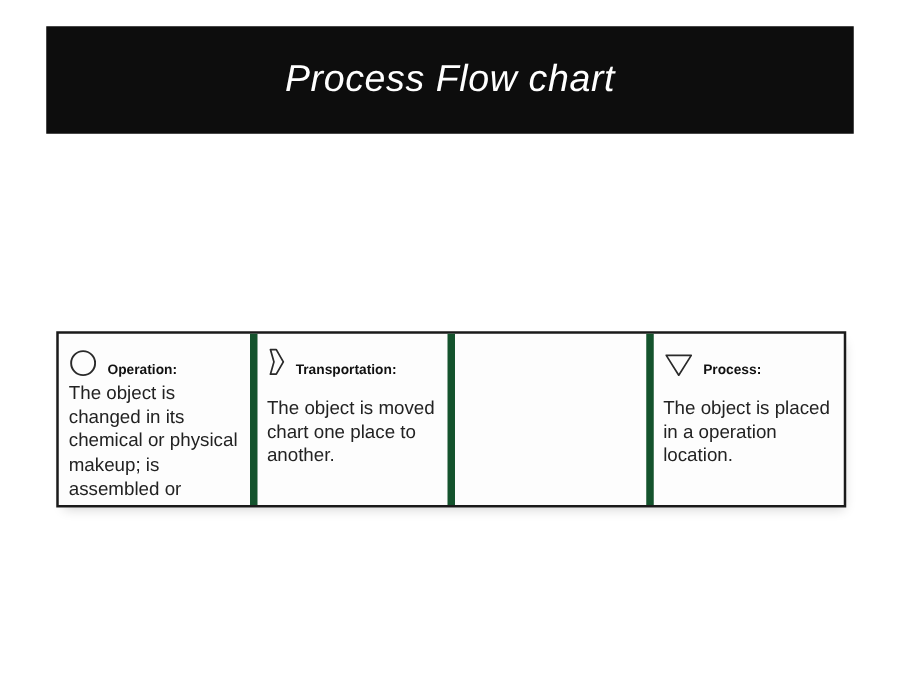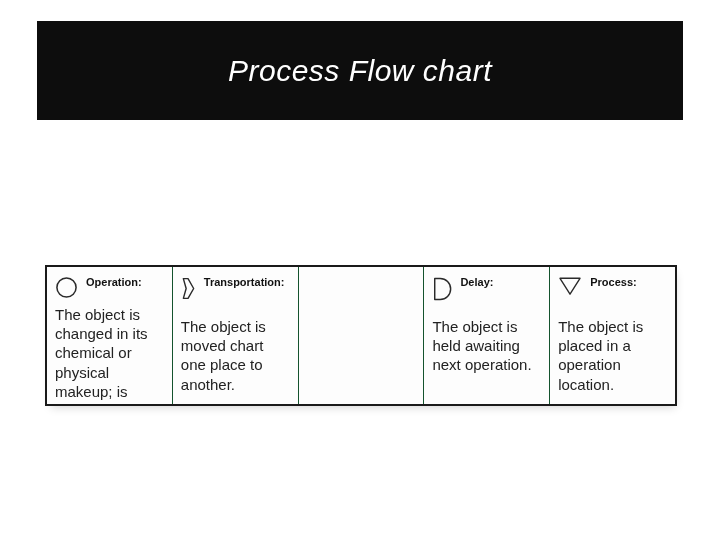--- a/index.html
+++ b/index.html
@@ -14,21 +14,21 @@
     height: 540px;
     background: #ffffff;
     overflow: hidden;
   }
   
   .banner {
     position: absolute;
     left: 37px;
     top: 21px;
     width: 646px;
-    height: 99px;
+    height: 86px;
     background: #0d0d0d;
     display: flex;
     align-items: center;
     justify-content: center;
   }
   .banner-title {
     color: #ffffff;
     font-size: 30px;
     font-style: italic;
     font-weight: 400;
@@ -43,31 +43,31 @@
     width: 632px;
     height: 141px;
     display: flex;
     border: 2px solid #1a1a1a;
     background: #fdfdfd;
     box-sizing: border-box;
     box-shadow: 2px 5px 9px -4px rgba(0,0,0,0.18);
   }
   .cell {
     flex: 1 1 0;
-    border-left: 1px solid #14532d;
+    border-left: 6px solid #14532d;
     padding: 9px 7px 6px 8px;
     box-sizing: border-box;
     overflow: hidden;
   }
   .cell:first-child {
     border-left: none;
   }
   .cell-head {
     display: flex;
-    align-items: flex-start;
+    align-items: flex-end;
     gap: 8px;
     min-height: 26px;
   }
   .cell-head .sym {
     flex: 0 0 auto;
     display: block;
   }
   .lbl {
     font-size: 11px;
     font-weight: bold;
@@ -111,29 +111,20 @@
           <path d="M2.5 2.5 L7.5 2.5 L13.5 13 L7.5 23.5 L2.5 23.5 L5.5 13 Z" fill="none" stroke="#2a2a2a" stroke-width="1.5" stroke-linejoin="round"></path>
         </svg>
         <span class="lbl">Transportation:</span>
       </div>
       <p class="desc">The object is moved chart one place to another.</p>
     </div>
 
     <div class="cell">
     </div>
 
-    <div class="cell">
-      <div class="cell-head">
-        <svg class="sym" width="20" height="26" viewBox="0 0 22 28">
-          <path d="M3 2.5 L9 2.5 A 11.5 11.5 0 0 1 9 25.5 L3 25.5 Z" fill="none" stroke="#2a2a2a" stroke-width="1.6" stroke-linejoin="round"></path>
-        </svg>
-        <span class="lbl">Delay:</span>
-      </div>
-      <p class="desc">The object is held awaiting next operation.</p>
-    </div>
 
     <div class="cell">
       <div class="cell-head">
         <svg class="sym" width="24" height="20" viewBox="0 0 26 22">
           <path d="M2 2.5 L24 2.5 L13 20 Z" fill="none" stroke="#2a2a2a" stroke-width="1.5" stroke-linejoin="round"></path>
         </svg>
         <span class="lbl">Process:</span>
       </div>
       <p class="desc">The object is placed in a operation location.</p>
     </div>

